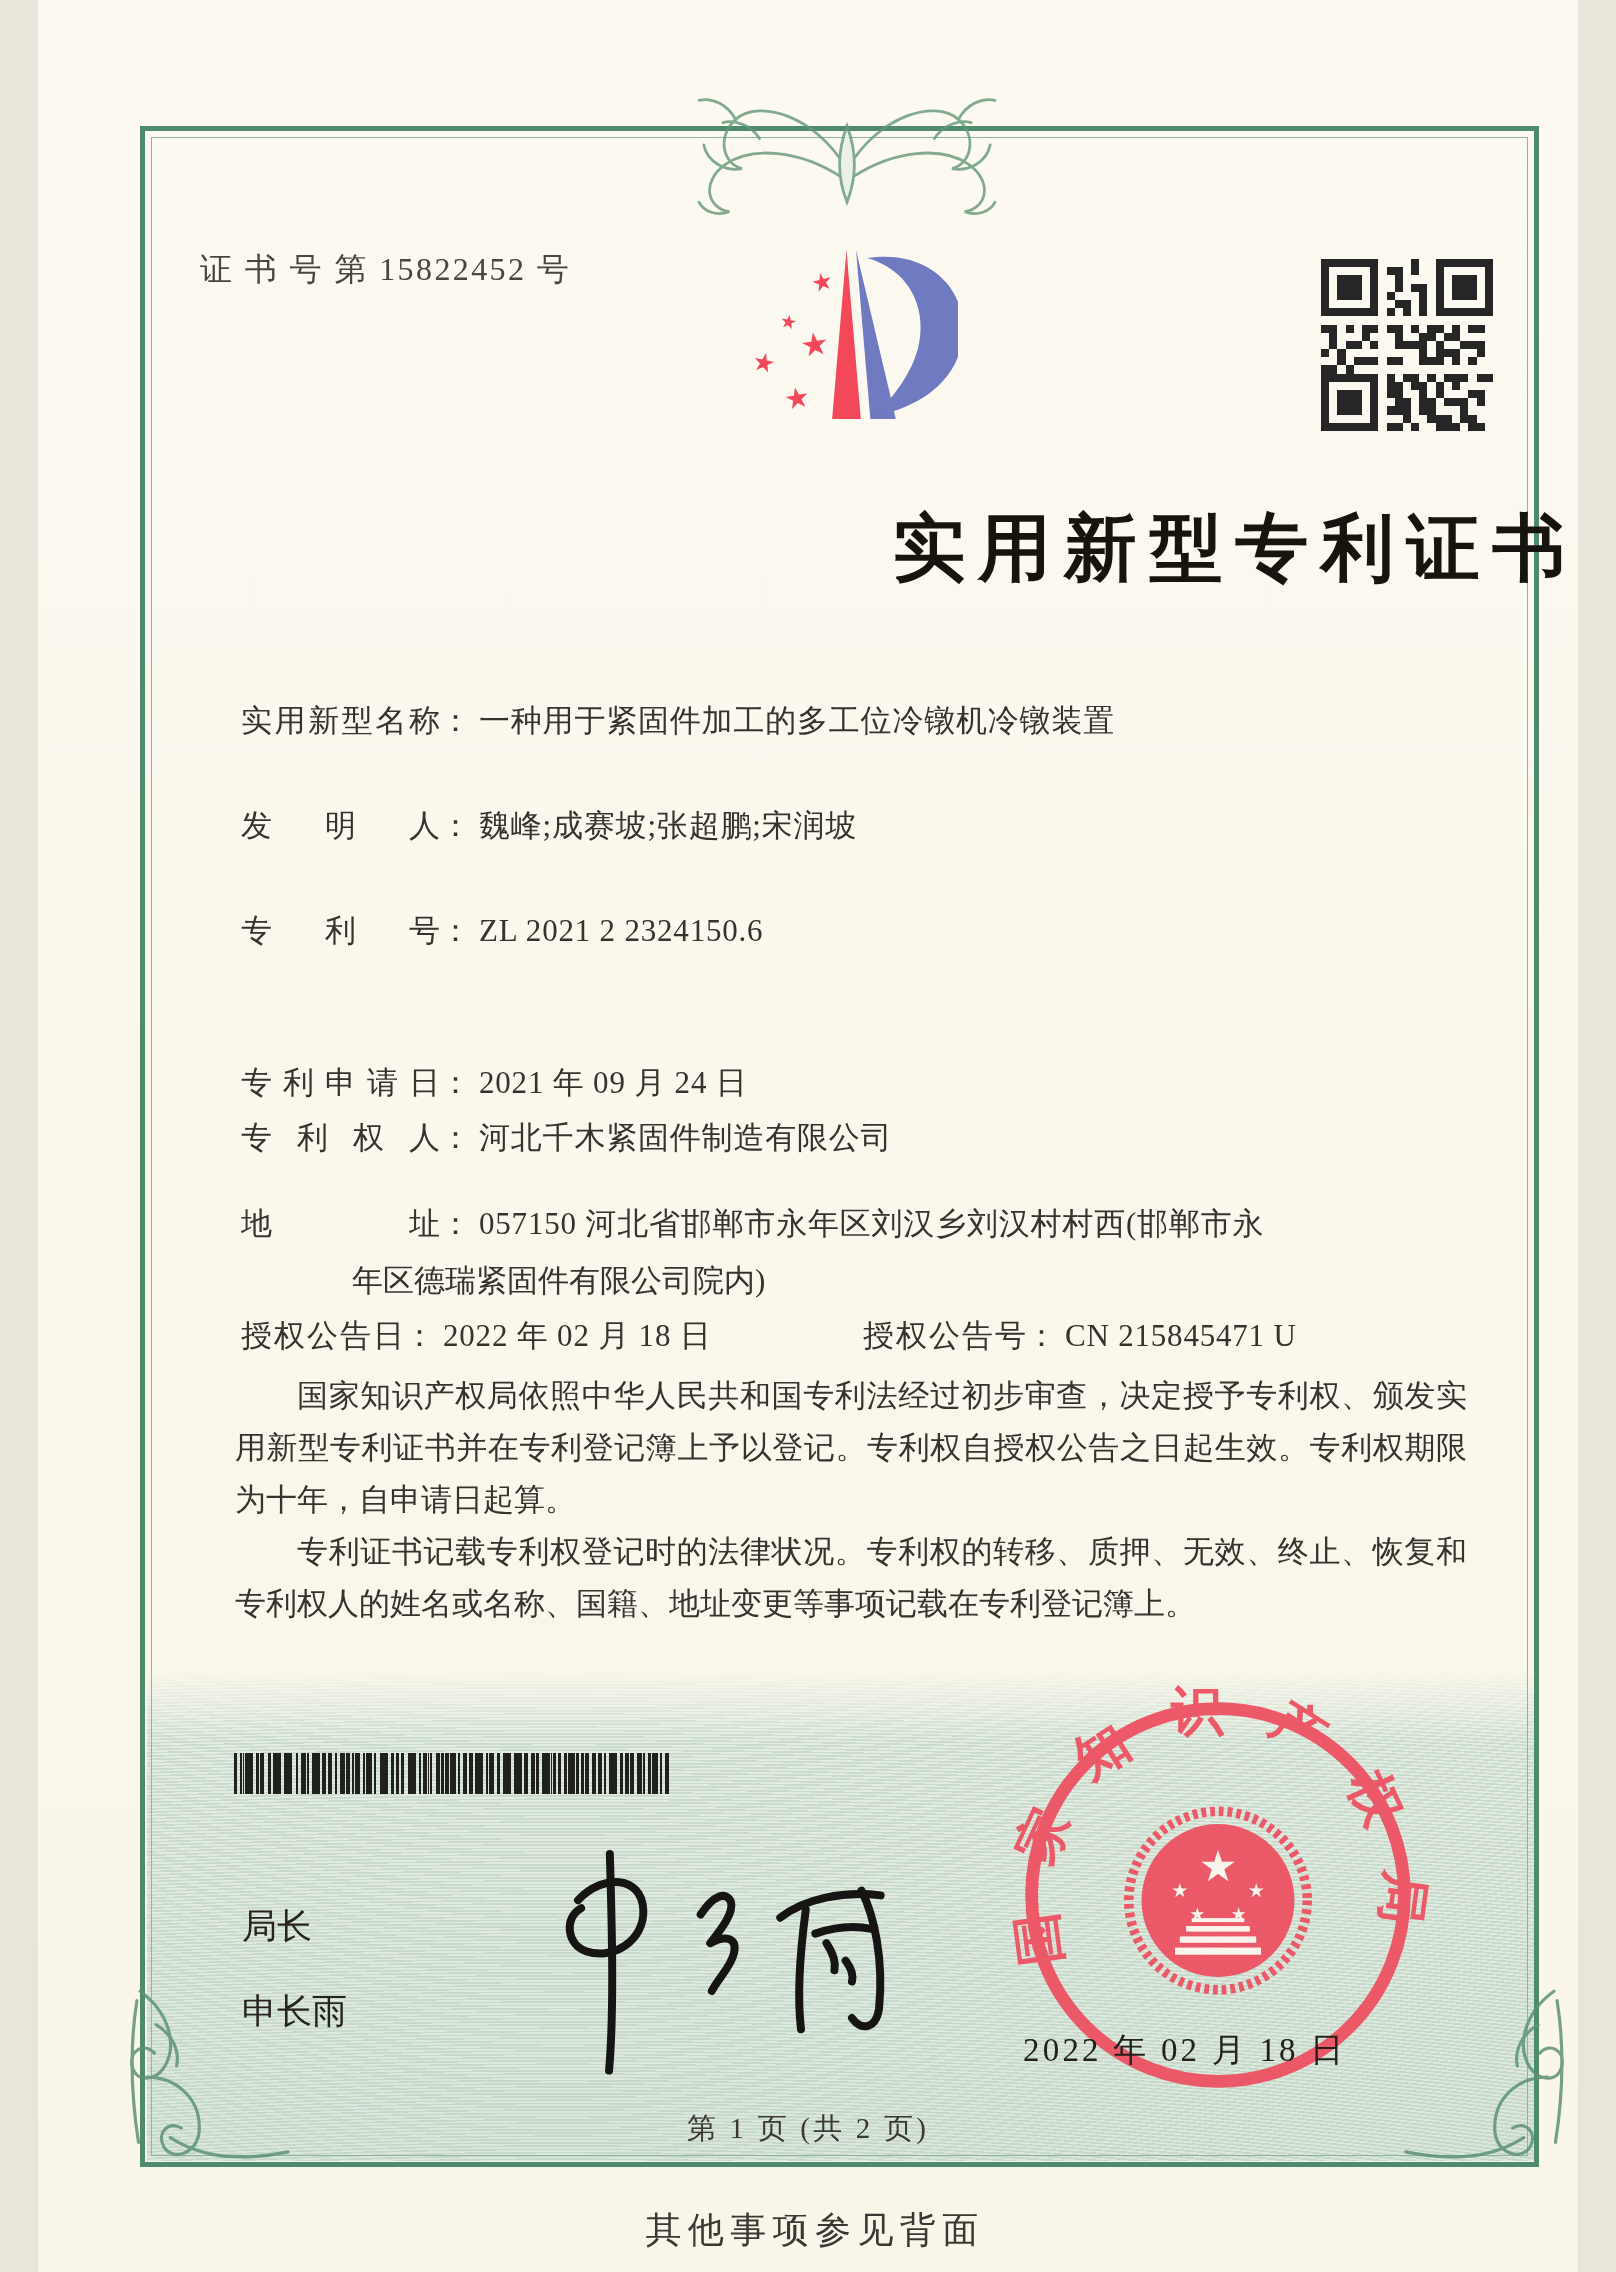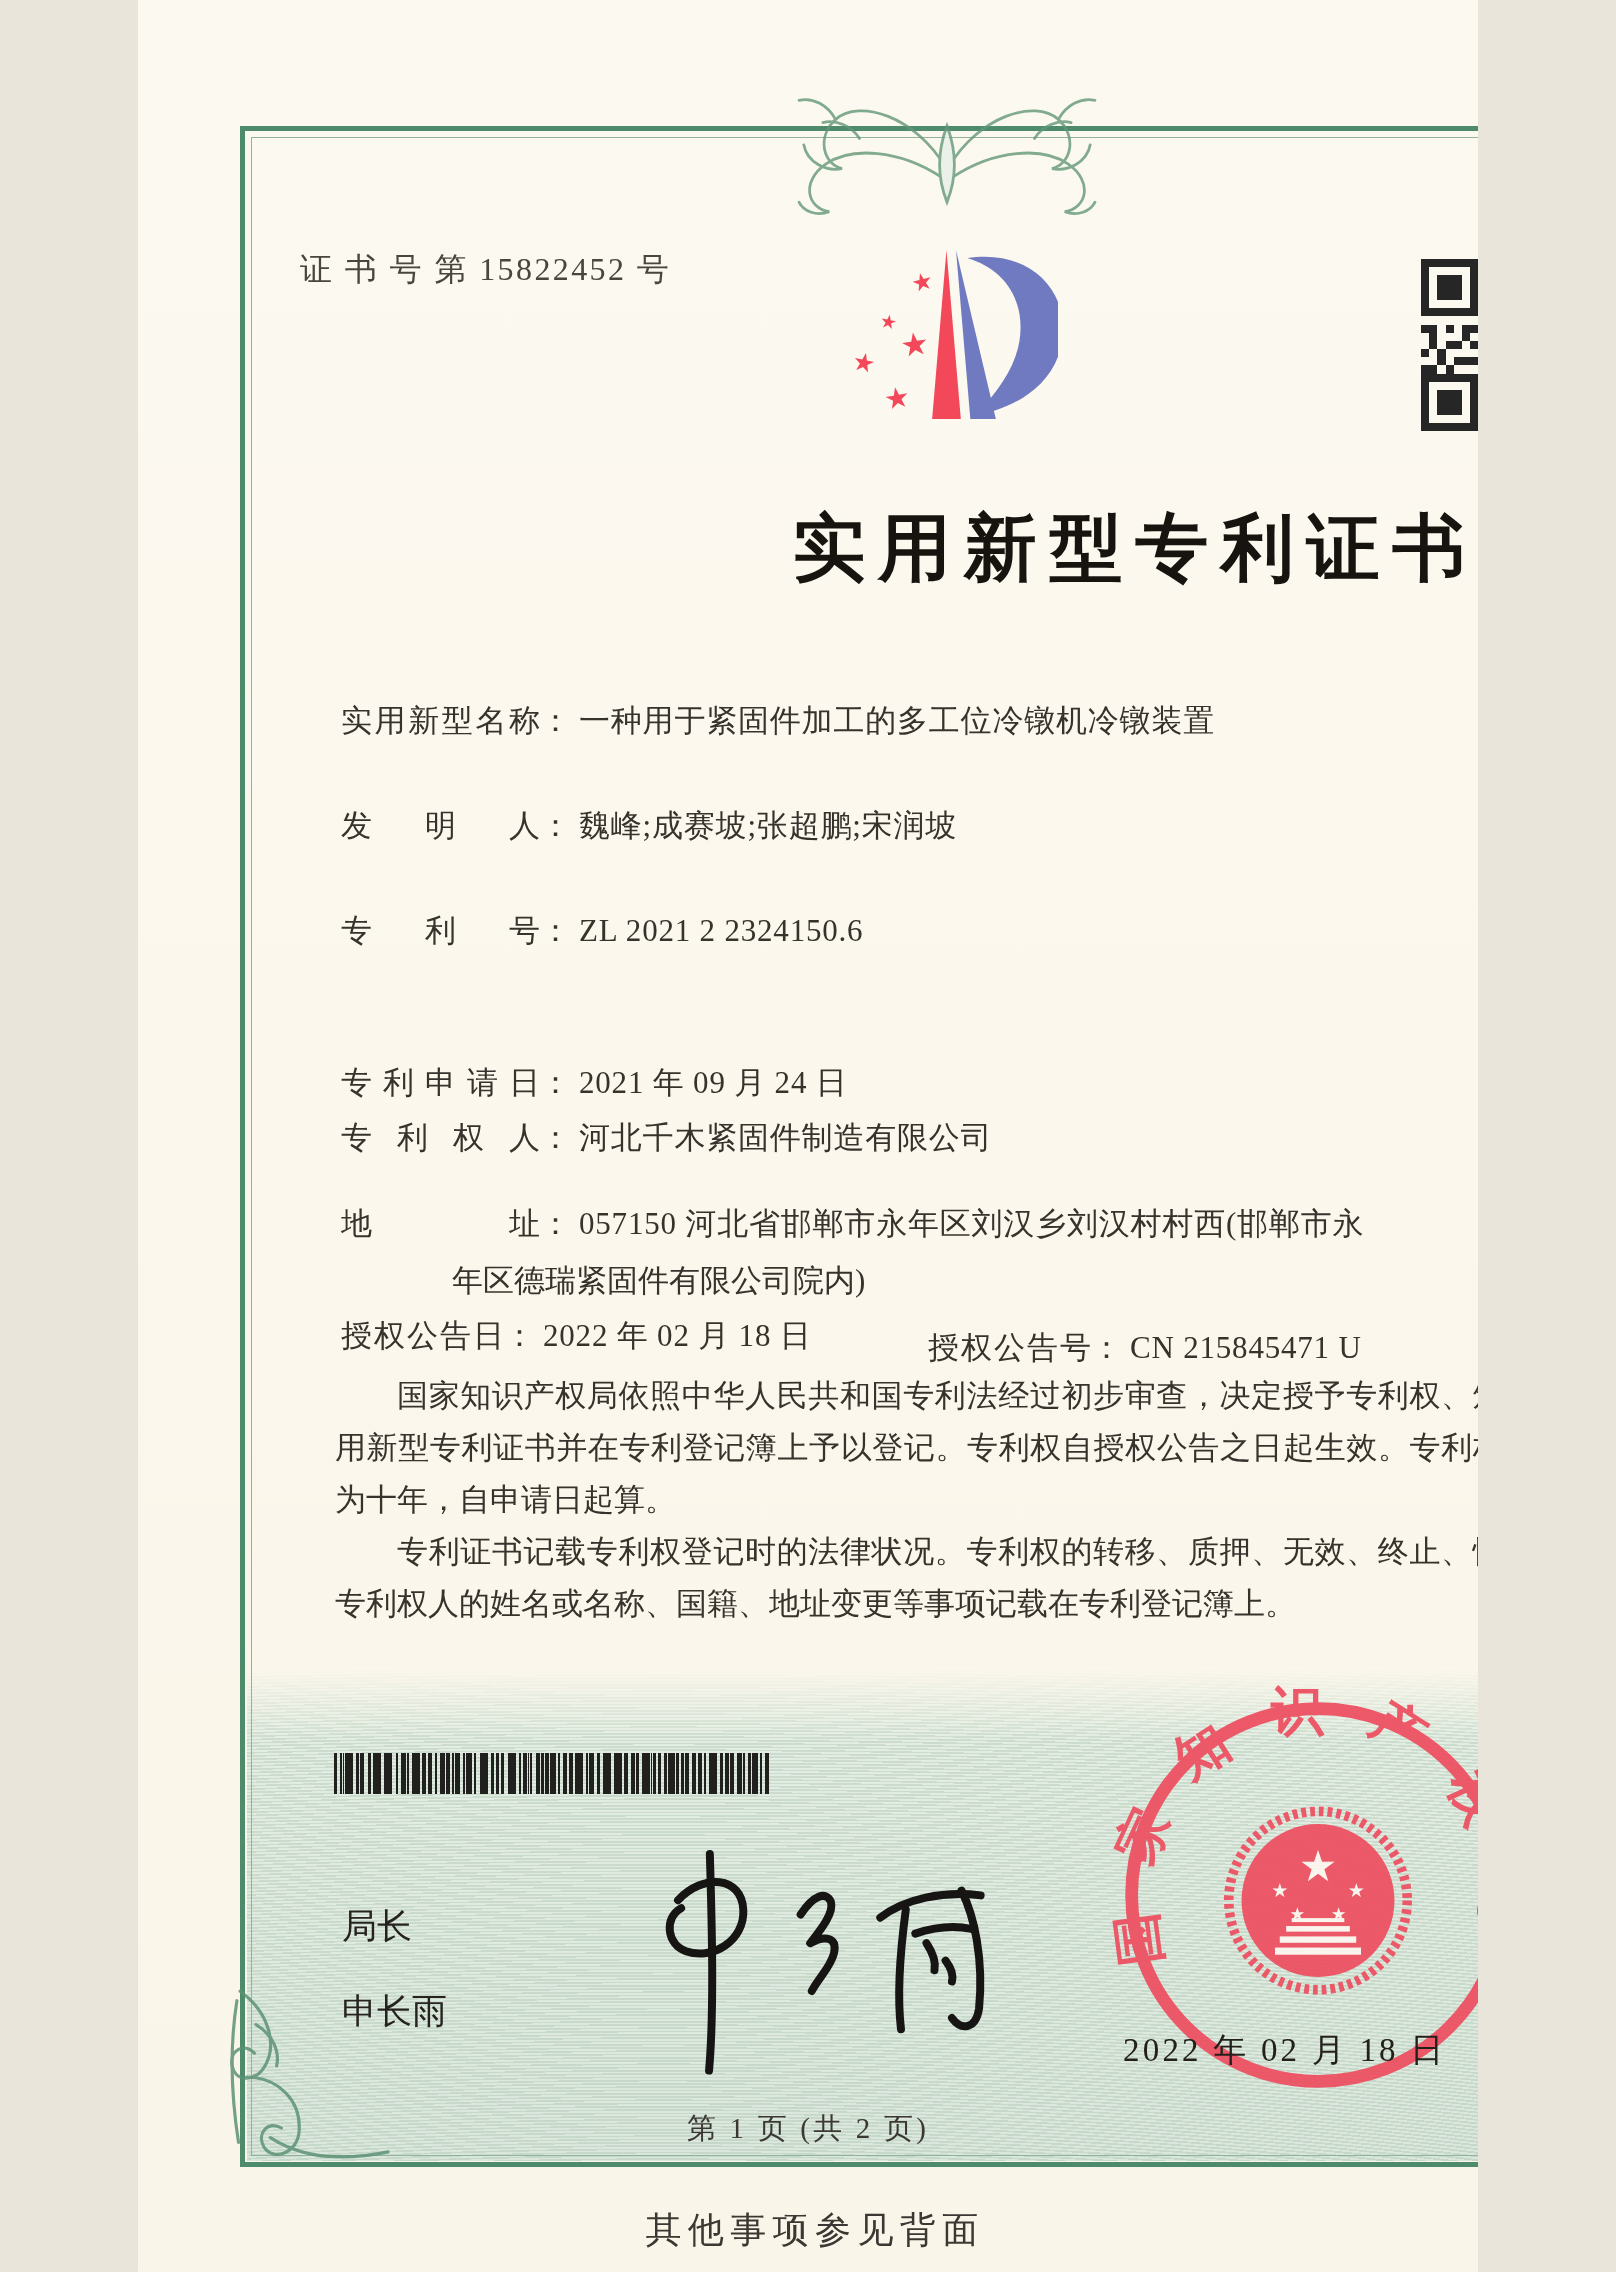--- a/index.html
+++ b/index.html
@@ -1,17 +1,17 @@
 <!DOCTYPE html>
 <html style="font-size:12.7px"><head>
 <meta charset="utf-8">
 <style>
   html,body{margin:0;padding:0;background:#e9e5da;}
   .page{
-    position:relative;width:1340px;height:2273px;margin:0 auto;overflow:hidden;
+    position:relative;width:1540px;height:2273px;margin:0 auto;overflow:hidden;
     background:linear-gradient(180deg,#fcf9f1 0%,#fbf7ec 55%,#faf5e9 100%);
     font-family:"Liberation Serif","DejaVu Serif",serif;color:#2e2b28;
   }
   .abs{position:absolute;}
   
   .frame{position:absolute;left:102px;top:126px;width:1399px;height:2041px;
     border:5.6px solid #4e8a6c;box-sizing:border-box;z-index:2;pointer-events:none;}
   .frame-inner{position:absolute;inset:5.6px;border:1.6px solid #8fb49b;}
   
   .band{position:absolute;left:109px;top:1667px;width:1388px;height:494px;z-index:1;
@@ -148,21 +148,21 @@
   </div>
   <div class="frow" style="left:203px;top:1203px;">
     <span class="flabel">地址</span><span>：</span><span class="fvalue">057150 河北省邯郸市永年区刘汉乡刘汉村村西(邯郸市永</span>
   </div>
   <div class="frow" style="left:314px;top:1260px;">
     <span>年区德瑞紧固件有限公司院内)</span>
   </div>
   <div class="frow" style="left:203px;top:1315px;">
     <span class="flabel narrow">授权公告日</span><span>：</span><span class="fvalue">2022 年 02 月 18 日</span>
   </div>
-  <div class="frow" style="left:790px;top:1315px;margin-top:12px;">
+  <div class="frow" style="left:825px;top:1315px;">
     <span class="flabel narrow">授权公告号</span><span>：</span><span class="fvalue">CN 215845471 U</span>
   </div>
 
   <div class="paras">
     <p>国家知识产权局依照中华人民共和国专利法经过初步审查，决定授予专利权、颁发实用新型专利证书并在专利登记簿上予以登记。专利权自授权公告之日起生效。专利权期限为十年，自申请日起算。</p>
     <p>专利证书记载专利权登记时的法律状况。专利权的转移、质押、无效、终止、恢复和专利权人的姓名或名称、国籍、地址变更等事项记载在专利登记簿上。</p>
   </div>
 
   <div class="barcode"></div>
 

